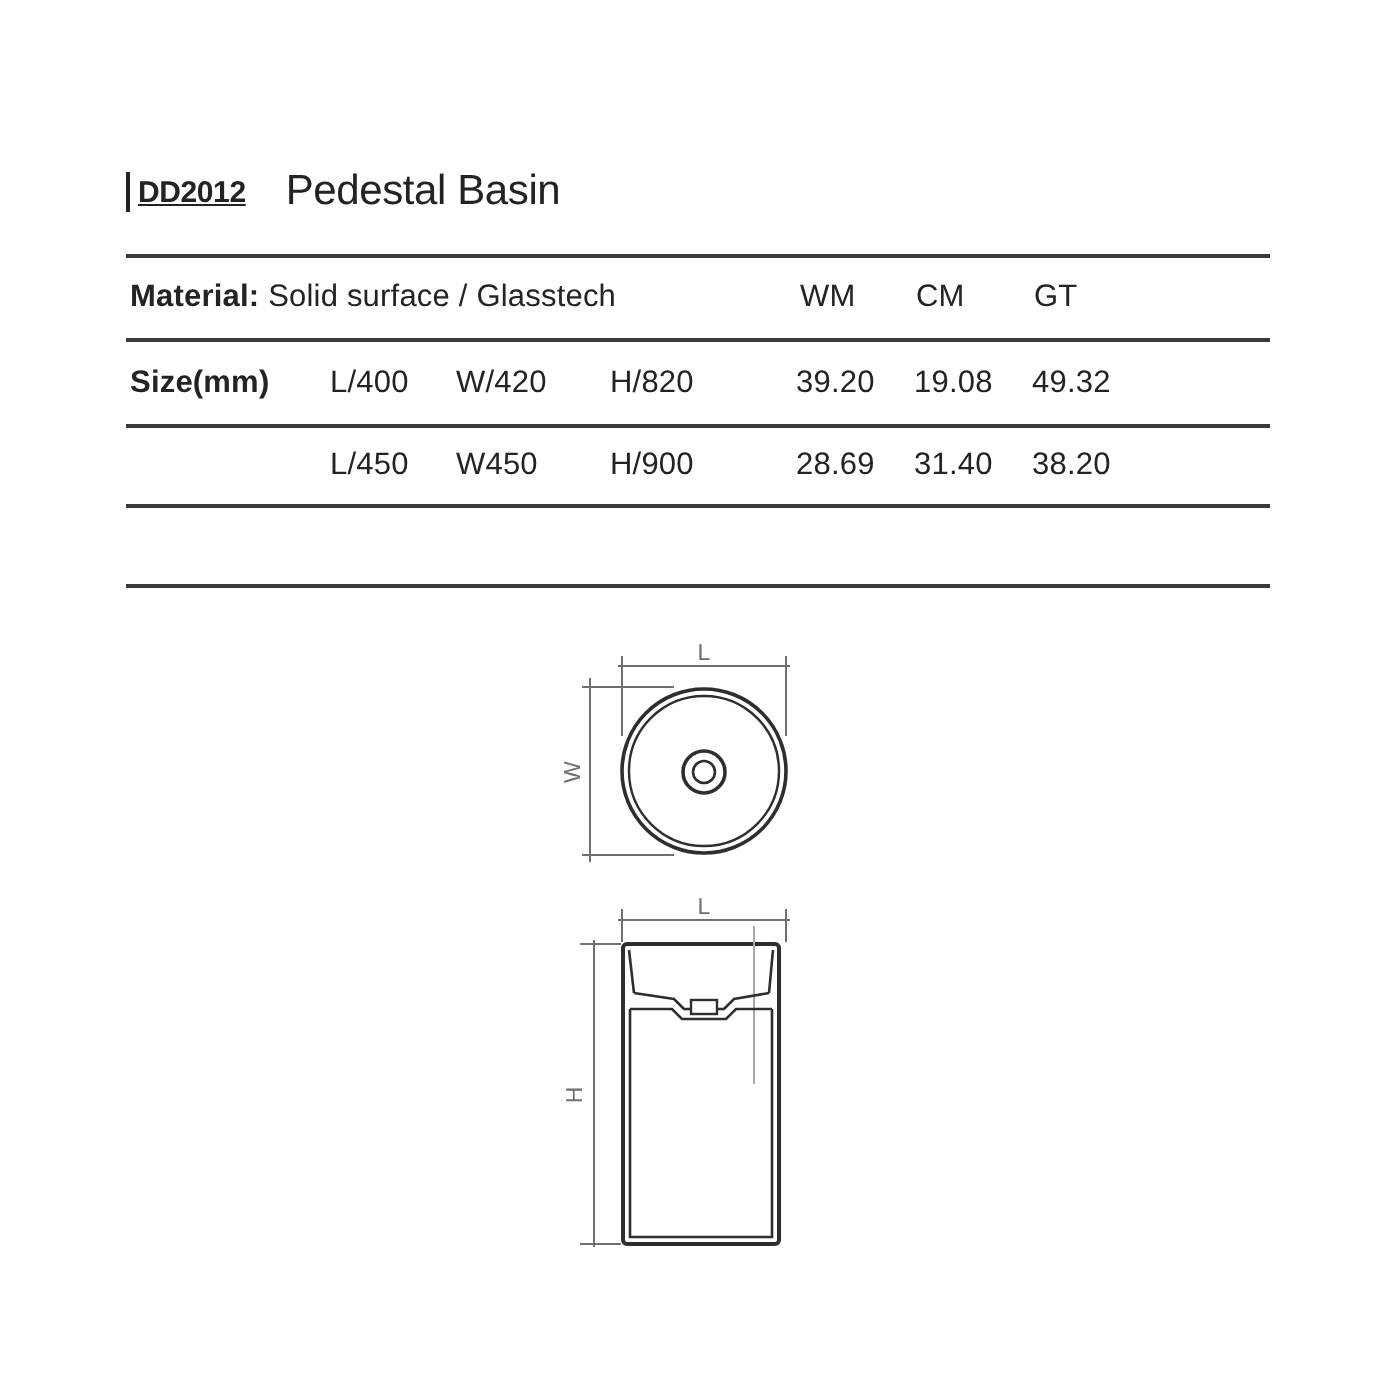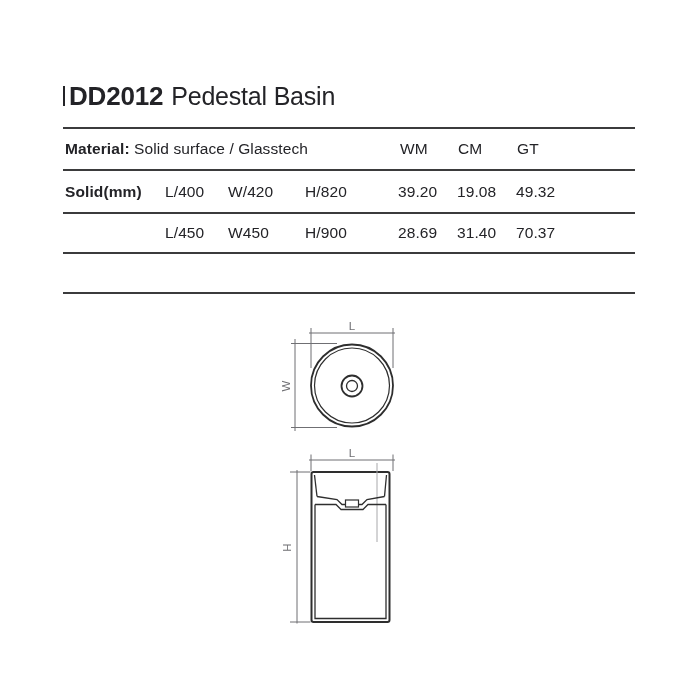--- a/index.html
+++ b/index.html
@@ -4,22 +4,22 @@
 <style>
   html,body{margin:0;padding:0;background:#ffffff;}
   .canvas{
     position:relative;width:700px;height:700px;background:#ffffff;
     font-family:"Liberation Sans", sans-serif;color:var(--text,#232327);
     overflow:hidden;
   }
   
   .title-row{position:absolute;left:63px;top:84px;display:flex;align-items:center;height:24px;}
   .title-bar{width:2px;height:20px;background:var(--text,#232327);margin-right:4px;}
-  .title-model{font-size:26px;font-weight:700;letter-spacing:-0.2px;}
-  .title-name{font-size:25px;font-weight:400;margin-left:8px;letter-spacing:-0.2px;}
+  .title-model{font-size:15px;font-weight:700;letter-spacing:-0.2px;text-decoration:underline;}
+  .title-name{font-size:21px;font-weight:400;margin-left:20px;letter-spacing:-0.2px;}
   
   .hline{position:absolute;left:63px;width:572px;height:2px;background:var(--rule,#3b3b3c);}
   
   .trow{position:absolute;left:0;width:700px;height:20px;}
   .cell{position:absolute;top:0;white-space:nowrap;font-size:15.5px;line-height:20px;letter-spacing:0.1px;}
   .b{font-weight:700;}
   
   .drawing{position:absolute;left:265px;top:315px;}
   .ol{stroke:var(--outline,#2e2e2e);fill:none;}
   .olf{stroke:var(--outline,#2e2e2e);fill:#ffffff;}
@@ -45,36 +45,36 @@
   <div class="hline" style="top:292px"></div>
 
   <div class="trow" style="top:139px">
     <span class="cell" style="left:65px"><span class="b">Material:</span>&nbsp;<span>Solid surface / Glasstech</span></span>
     <span class="cell" style="left:400px">WM</span>
     <span class="cell" style="left:458px">CM</span>
     <span class="cell" style="left:517px">GT</span>
   </div>
 
   <div class="trow" style="top:182px">
-    <span class="cell b" style="left:65px">Solid(mm)</span>
+    <span class="cell b" style="left:65px">Size(mm)</span>
     <span class="cell" style="left:165px">L/400</span>
     <span class="cell" style="left:228px">W/420</span>
     <span class="cell" style="left:305px">H/820</span>
     <span class="cell" style="left:398px">39.20</span>
     <span class="cell" style="left:457px">19.08</span>
     <span class="cell" style="left:516px">49.32</span>
   </div>
 
   <div class="trow" style="top:223px">
     <span class="cell" style="left:165px">L/450</span>
     <span class="cell" style="left:228px">W450</span>
     <span class="cell" style="left:305px">H/900</span>
     <span class="cell" style="left:398px">28.69</span>
     <span class="cell" style="left:457px">31.40</span>
-    <span class="cell" style="left:516px">70.37</span>
+    <span class="cell" style="left:516px">38.20</span>
   </div>
 
 
   <svg class="drawing" width="150" height="320" viewBox="265 315 150 320">
 
     <g>
 
       <line x1="309" y1="333" x2="395" y2="333" class="dim"></line>
       <line x1="311" y1="328" x2="311" y2="368" class="dim"></line>
       <line x1="393" y1="328" x2="393" y2="368" class="dim"></line>

